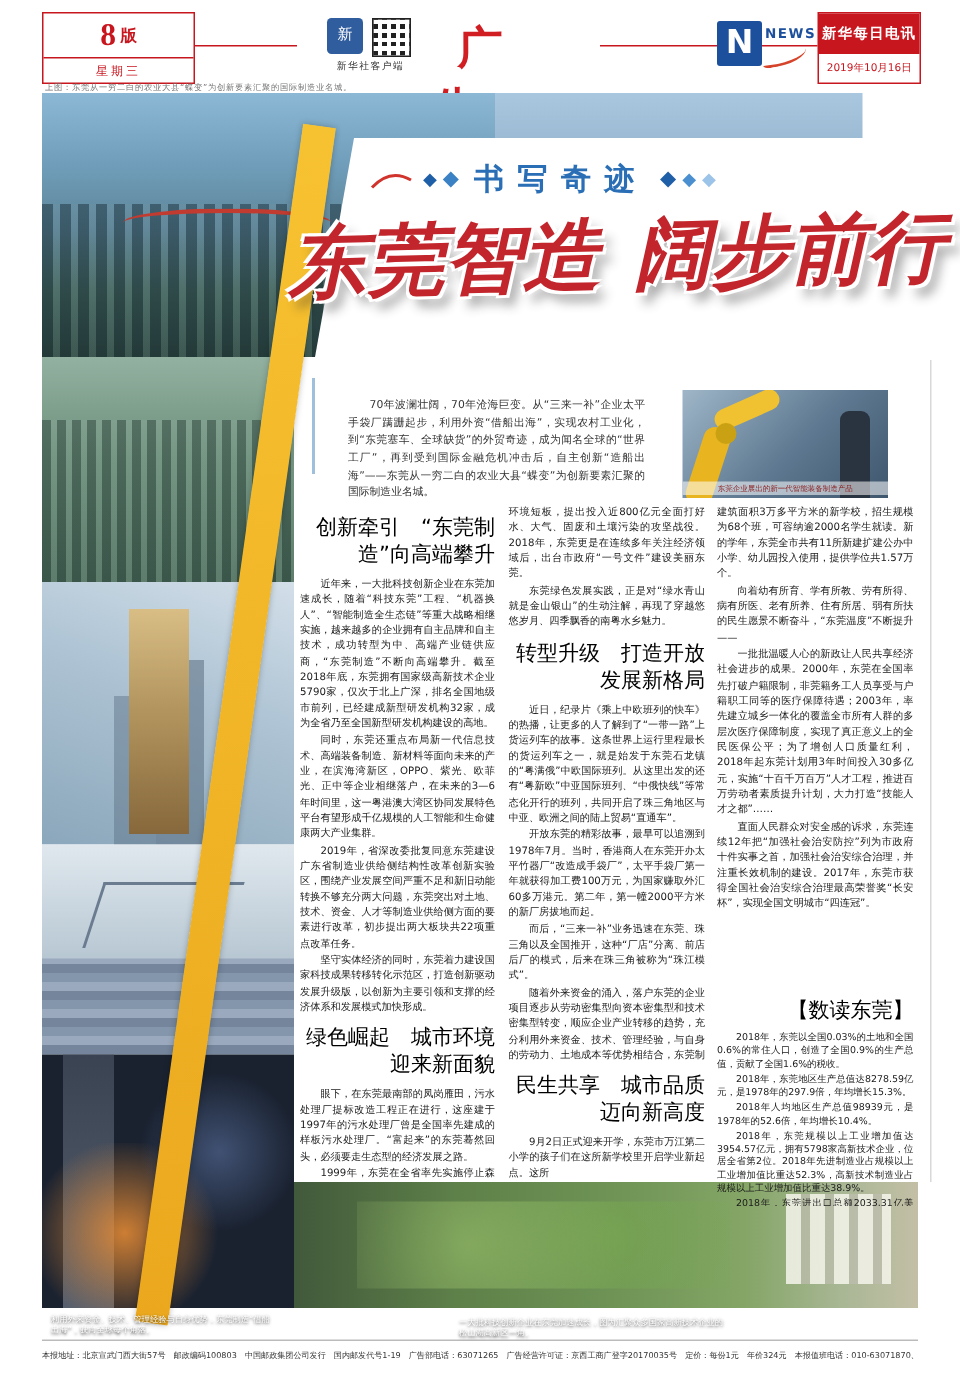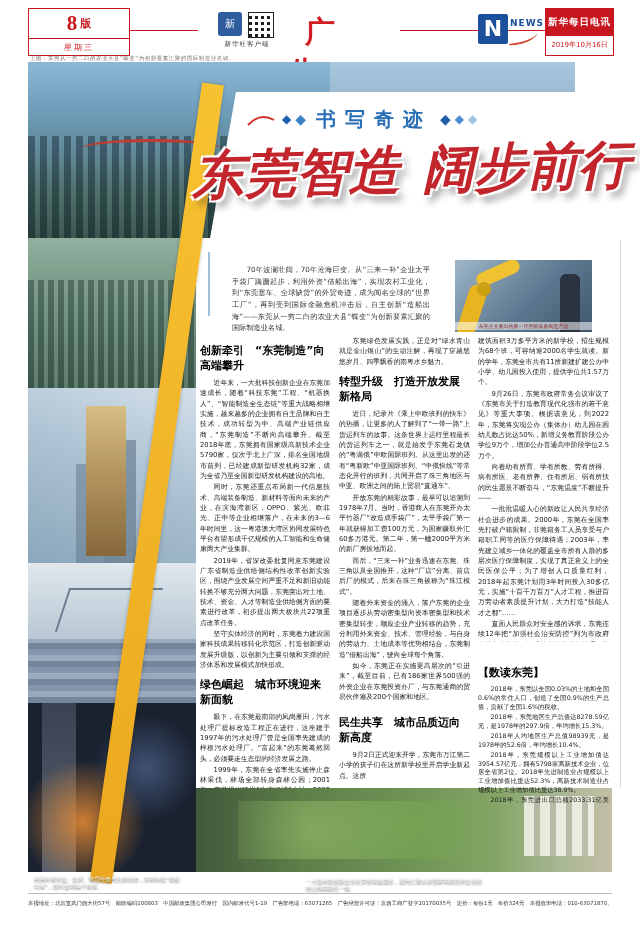--- a/index.html
+++ b/index.html
@@ -90,21 +90,21 @@
   .robot{position:absolute;left:455px;top:260px;width:137px;height:72px;
          background:linear-gradient(135deg,#9fb6c8 0%,#5d7890 55%,#3f576d 100%);overflow:hidden;}
   .robot .arm1{position:absolute;left:8px;bottom:-6px;width:18px;height:54px;background:#e8b41f;border-radius:8px;transform:rotate(18deg);}
   .robot .arm2{position:absolute;left:20px;top:6px;width:46px;height:14px;background:#f0c231;border-radius:7px;transform:rotate(-24deg);}
   .robot .joint{position:absolute;left:22px;top:22px;width:14px;height:14px;border-radius:50%;background:#caa113;}
   .robot .fig{position:absolute;right:12px;top:14px;width:20px;height:58px;background:#2a3340;border-radius:6px 6px 0 0;}
   .robot-cap{position:absolute;left:0;bottom:2px;width:100%;text-align:center;font-size:5px;color:#8c1f1f;
              background:rgba(255,255,255,.55);padding:1px 0;}
   
   .col{position:absolute;overflow:hidden;}
-  .sec-h{font-weight:700;font-size:11px;text-align:left;margin:7px 0 5px;color:#000;}
+  .sec-h{font-weight:400;font-size:14px;text-align:right;margin:7px 0 5px;color:#000;}
   .para{font-size:6.8px;line-height:1.52;text-align:justify;text-indent:2em;color:#1a1a1a;margin:0 0 1px;}
   .para.cont{text-indent:0;}
   .col-small .para{font-size:6.3px;line-height:1.42;}
   .col-rule{position:absolute;left:620px;top:240px;width:1px;height:548px;background:#d8d8d8;}
   
   .cap{position:absolute;color:#fff;font-size:5.5px;text-shadow:0 1px 2px rgba(0,0,0,.8);z-index:7;}
   .cap-left{left:34px;top:876px;width:150px;}
   .cap-right{left:306px;top:878px;width:180px;}
   .footer-rule{position:absolute;left:28px;top:893px;width:584px;height:1px;background:#bbb;}
   .footer{position:absolute;left:28px;top:900px;width:584px;font-size:5.4px;color:#333;
@@ -210,35 +210,35 @@
       <div class="sec-h">创新牵引　“东莞制造”向高端攀升</div>
       <div class="para">近年来，一大批科技创新企业在东莞加速成长，随着“科技东莞”工程、“机器换人”、“智能制造全生态链”等重大战略相继实施，越来越多的企业拥有自主品牌和自主技术，成功转型为中、高端产业链供应商，“东莞制造”不断向高端攀升。截至2018年底，东莞拥有国家级高新技术企业5790家，仅次于北上广深，排名全国地级市前列，已经建成新型研发机构32家，成为全省乃至全国新型研发机构建设的高地。</div>
       <div class="para">同时，东莞还重点布局新一代信息技术、高端装备制造、新材料等面向未来的产业，在滨海湾新区，OPPO、紫光、欧菲光、正中等企业相继落户，在未来的3—6年时间里，这一粤港澳大湾区协同发展特色平台有望形成千亿规模的人工智能和生命健康两大产业集群。</div>
       <div class="para">2019年，省深改委批复同意东莞建设广东省制造业供给侧结构性改革创新实验区，围绕产业发展空间严重不足和新旧动能转换不够充分两大问题，东莞突出对土地、技术、资金、人才等制造业供给侧方面的要素进行改革，初步提出两大板块共22项重点改革任务。</div>
       <div class="para">坚守实体经济的同时，东莞着力建设国家科技成果转移转化示范区，打造创新驱动发展升级版，以创新为主要引领和支撑的经济体系和发展模式加快形成。</div>
       <div class="sec-h">绿色崛起　城市环境迎来新面貌</div>
       <div class="para">眼下，在东莞最南部的凤岗雁田，污水处理厂提标改造工程正在进行，这座建于1997年的污水处理厂曾是全国率先建成的样板污水处理厂。“富起来”的东莞蓦然回头，必须要走生态型的经济发展之路。</div>
       <div class="para">1999年，东莞在全省率先实施停止森林采伐，林场全部转身森林公园；2001年，东莞提出建设“生态绿城”大计；2002年，东莞又明确建设“现代制造业名城、文化新城、生态绿城”的发展目标。</div>
     </div>
   <div class="col" style="left:339px;top:336px;width:131px;height:372px;">
+      <div class="para cont">环境短板，提出投入近800亿元全面打好水、大气、固废和土壤污染的攻坚战役。2018年，东莞更是在连续多年关注经济领域后，出台市政府“一号文件”建设美丽东莞。</div>
       <div class="para">东莞绿色发展实践，正是对“绿水青山就是金山银山”的生动注解，再现了穿越悠悠岁月、四季飘香的南粤水乡魅力。</div>
       <div class="sec-h">转型升级　打造开放发展新格局</div>
       <div class="para">近日，纪录片《乘上中欧班列的快车》的热播，让更多的人了解到了“一带一路”上货运列车的故事。这条世界上运行里程最长的货运列车之一，就是始发于东莞石龙镇的“粤满俄”中欧国际班列。从这里出发的还有“粤新欧”中亚国际班列、“中俄快线”等常态化开行的班列，共同开启了珠三角地区与中亚、欧洲之间的陆上贸易“直通车”。</div>
       <div class="para">开放东莞的精彩故事，最早可以追溯到1978年7月。当时，香港商人在东莞开办太平竹器厂“改造成手袋厂”，太平手袋厂第一年就获得加工费100万元，为国家赚取外汇60多万港元。第二年，第一幢2000平方米的新厂房拔地而起。</div>
       <div class="para">而后，“三来一补”业务迅速在东莞、珠三角以及全国推开，这种“厂店”分离、前店后厂的模式，后来在珠三角被称为“珠江模式”。</div>
       <div class="para">随着外来资金的涌入，落户东莞的企业项目逐步从劳动密集型向资本密集型和技术密集型转变，顺应企业产业转移的趋势，充分利用外来资金、技术、管理经验，与自身的劳动力、土地成本等优势相结合，东莞制造“借船出海”，驶向全球每个角落。</div>
       <div class="para">如今，东莞正在实施更高层次的“引进来”，截至目前，已有186家世界500强的外资企业在东莞投资办厂，与东莞通商的贸易伙伴遍及200个国家和地区。</div>
     </div>
   <div class="col" style="left:339px;top:708px;width:131px;height:80px;">
       <div class="sec-h">民生共享　城市品质迈向新高度</div>
       <div class="para">9月2日正式迎来开学，东莞市万江第二小学的孩子们在这所新学校里开启学业新起点。这所</div>
     </div>
   <div class="col" style="left:478px;top:336px;width:131px;height:306px;">
       <div class="para cont">建筑面积3万多平方米的新学校，招生规模为68个班，可容纳逾2000名学生就读。新的学年，东莞全市共有11所新建扩建公办中小学、幼儿园投入使用，提供学位共1.57万个。</div>
-      <div class="para">9月26日，东莞市政府常务会议审议了《东莞市关于打造教育现代化强市的若干意见》等重大事项。根据该意见，到2022年，东莞将实现公办（集体办）幼儿园在园幼儿数占比达50%，新增义务教育阶段公办学位9万个，增加公办普通高中阶段学位2.5万个。</div>
       <div class="para">向着幼有所育、学有所教、劳有所得、病有所医、老有所养、住有所居、弱有所扶的民生愿景不断奋斗，“东莞温度”不断提升——</div>
       <div class="para">一批批温暖人心的新政让人民共享经济社会进步的成果。2000年，东莞在全国率先打破户籍限制，非莞籍务工人员享受与户籍职工同等的医疗保障待遇；2003年，率先建立城乡一体化的覆盖全市所有人群的多层次医疗保障制度，实现了真正意义上的全民医保公平；为了增创人口质量红利，2018年起东莞计划用3年时间投入30多亿元，实施“十百千万百万”人才工程，推进百万劳动者素质提升计划，大力打造“技能人才之都”……</div>
       <div class="para">直面人民群众对安全感的诉求，东莞连续12年把“加强社会治安防控”列为市政府十件实事之首，加强社会治安综合治理，并注重长效机制的建设。2017年，东莞市获得全国社会治安综合治理最高荣誉奖“长安杯”，实现全国文明城市“四连冠”。</div>
     </div>
   <div class="col col-small" style="left:478px;top:642px;width:131px;height:146px;margin-top:16px;">
       <div class="sec-h">【数读东莞】</div>
       <div class="para">2018年，东莞以全国0.03%的土地和全国0.6%的常住人口，创造了全国0.9%的生产总值，贡献了全国1.6%的税收。</div>
       <div class="para">2018年，东莞地区生产总值达8278.59亿元，是1978年的297.9倍，年均增长15.3%。</div>
       <div class="para">2018年人均地区生产总值98939元，是1978年的52.6倍，年均增长10.4%。</div>
       <div class="para">2018年，东莞规模以上工业增加值达3954.57亿元，拥有5798家高新技术企业，位居全省第2位。2018年先进制造业占规模以上工业增加值比重达52.3%，高新技术制造业占规模以上工业增加值比重达38.9%。</div>

